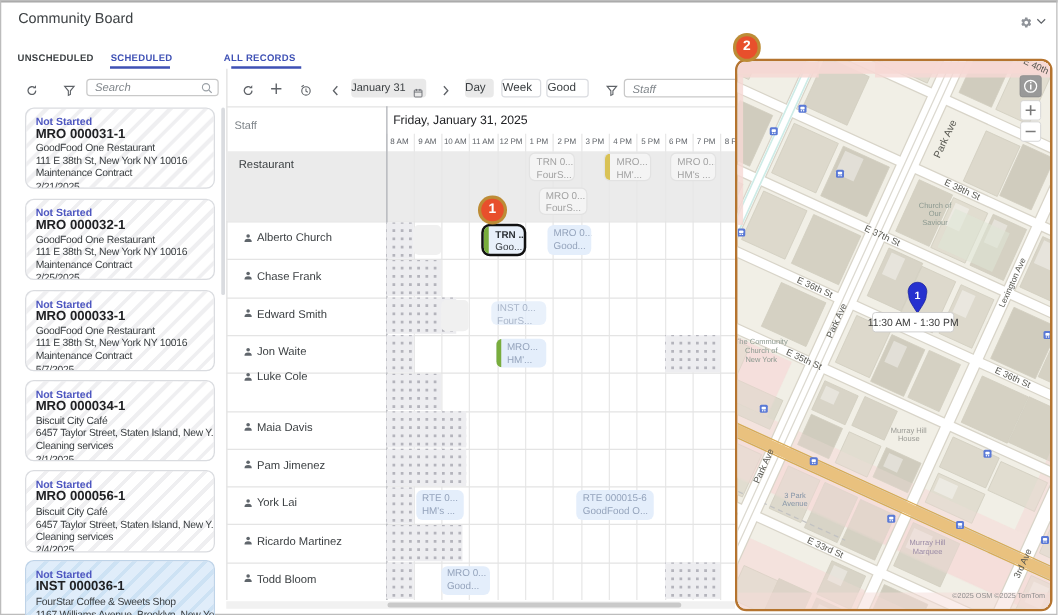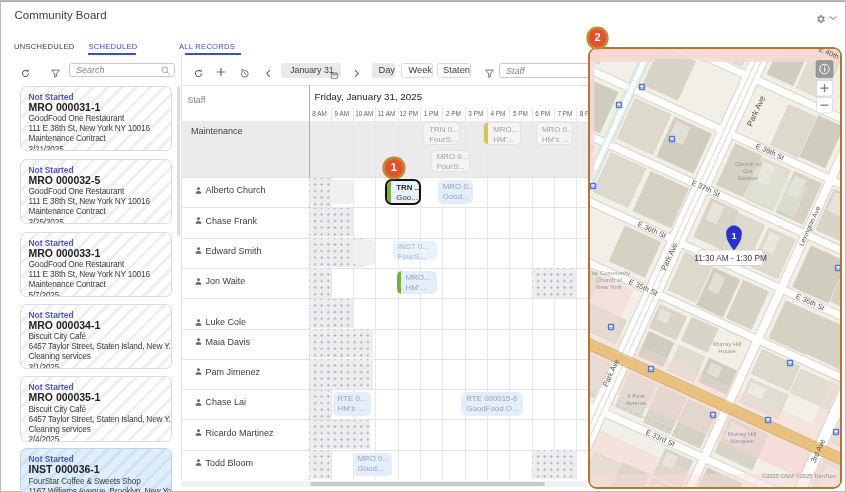--- a/index.html
+++ b/index.html
@@ -1,35 +1,35 @@
 <!DOCTYPE html>
 <html><head><meta charset="utf-8"><style>
 * { margin:0; padding:0; box-sizing:border-box; }
 html,body { width:846px; height:492px; font-family:"Liberation Sans", sans-serif; background:#fff; overflow:hidden; }
 .frame { position:absolute; left:0; top:0; width:846px; height:492px; box-shadow:inset 0 0 0 1px #bcbcbc, inset 0 2px 0 #a6a6a6; background:#fff; }
 .title { position:absolute; left:14.5px; top:9px; font-size:11.5px; color:#3c4043; }
 .hdr-ic { position:absolute; top:10px; }
-.tab { position:absolute; top:41.5px; font-size:7.6px; font-weight:normal; letter-spacing:0.25px; color:#3c4043; }
+.tab { position:absolute; top:41.5px; font-size:7.6px; font-weight:bold; letter-spacing:0.25px; color:#3c4043; }
 .tab.act { color:#3f51b5; }
 .tabline { position:absolute; top:52.5px; height:2.2px; background:#3f51b5; }
 .searchbox { position:absolute; left:69px; top:62.5px; width:106px; height:14.5px; border:1px solid #c9c9c9; border-radius:3px; background:#fff; }
 .searchbox span { position:absolute; left:6px; top:1.5px; font-size:9px; color:#80868b; font-style:italic; }
 .searchbox svg { position:absolute; right:3px; top:1.5px; }
 .card { position:absolute; left:19.5px; width:152px; height:65.5px; border:1px solid #dadce0; border-radius:7px;
   background:repeating-linear-gradient(135deg, #efeff1 0px, #efeff1 3px, #ffffff 3px, #ffffff 10px);
   padding:6px 8px; overflow:hidden; }
 .card.sel { background:repeating-linear-gradient(135deg, #cde2f4 0px, #cde2f4 3px, #e0edfa 3px, #e0edfa 10px); border-color:#bed3e8; }
 .c-status { font-size:8.4px; font-weight:bold; color:#4d56c0; line-height:9px; }
 .c-title { font-size:10.5px; font-weight:bold; color:#202124; line-height:11.5px; margin:0; }
 .c-line { font-size:8.3px; color:#3c4043; line-height:10.2px; white-space:nowrap; letter-spacing:-0.2px; }
 .lsb { position:absolute; left:176.5px; top:86px; width:3.5px; height:150px; background:#dadce0; border-radius:2px; }
 
 .rp { position:absolute; left:181px; top:0; width:665px; height:492px; }
 .rp-border { position:absolute; left:181px; top:55px; width:1px; height:425px; background:#e0e0e0; }
-.btn { position:absolute; top:62.5px; height:15px; border-radius:3px; font-size:9.3px; color:#3c4043; text-align:right; }
+.btn { position:absolute; top:62.5px; height:15px; border-radius:3px; font-size:9.3px; color:#3c4043; text-align:left; }
 .btn.grey { background:#e9e9e9; }
 .btn.white { background:#fff; border:1px solid #dadce0; }
 .g-date { position:absolute; left:133.5px; top:91px; font-size:9.8px; color:#202124; }
 .g-hour { position:absolute; top:110px; width:28px; text-align:center; font-size:6.4px; color:#5f6368; }
 .g-unass { position:absolute; left:0; width:407px; background:#ebebeb; }
 .g-vline { position:absolute; width:1px; background:#e8e8e8; }
 .g-hline { position:absolute; left:0; width:407px; height:1px; background:#e4e4e4; }
 .g-sep { position:absolute; top:85px; width:1px; height:394.7px; background:#adb0b5; }
 .g-dots { position:absolute; background-color:#ededf0;
   background-image:radial-gradient(circle, #b4b4bc 1.05px, rgba(0,0,0,0) 1.2px);
@@ -93,21 +93,21 @@
  <div class="card" style="top:85.5px">
   <div class="c-status">Not Started</div>
   <div class="c-title">MRO 000031-1</div>
   <div class="c-line">GoodFood One Restaurant</div>
   <div class="c-line">111 E 38th St, New York NY 10016</div>
   <div class="c-line">Maintenance Contract</div>
   <div class="c-line">2/21/2025</div>
 </div>
 <div class="card" style="top:158.5px">
   <div class="c-status">Not Started</div>
-  <div class="c-title">MRO 000032-5</div>
+  <div class="c-title">MRO 000032-1</div>
   <div class="c-line">GoodFood One Restaurant</div>
   <div class="c-line">111 E 38th St, New York NY 10016</div>
   <div class="c-line">Maintenance Contract</div>
   <div class="c-line">2/25/2025</div>
 </div>
 <div class="card" style="top:231.5px">
   <div class="c-status">Not Started</div>
   <div class="c-title">MRO 000033-1</div>
   <div class="c-line">GoodFood One Restaurant</div>
   <div class="c-line">111 E 38th St, New York NY 10016</div>
@@ -117,21 +117,21 @@
 <div class="card" style="top:303.5px">
   <div class="c-status">Not Started</div>
   <div class="c-title">MRO 000034-1</div>
   <div class="c-line">Biscuit City Café</div>
   <div class="c-line">6457 Taylor Street, Staten Island, New Y...</div>
   <div class="c-line">Cleaning services</div>
   <div class="c-line">2/1/2025</div>
 </div>
 <div class="card" style="top:376px">
   <div class="c-status">Not Started</div>
-  <div class="c-title">MRO 000035-1</div>
+  <div class="c-title">MRO 000056-1</div>
   <div class="c-line">Biscuit City Café</div>
   <div class="c-line">6457 Taylor Street, Staten Island, New Y...</div>
   <div class="c-line">Cleaning services</div>
   <div class="c-line">2/4/2025</div>
 </div>
 <div class="card sel" style="top:448px">
   <div class="c-status">Not Started</div>
   <div class="c-title">INST 000036-1</div>
   <div class="c-line">FourStar Coffee &amp; Sweets Shop</div>
   <div class="c-line">1167 Williams Avenue, Brooklyn, New Yo...</div>
@@ -157,21 +157,21 @@
  <div class="btn grey" style="left:281px;width:60px;line-height:15px;font-size:8.8px">January 31&nbsp;&nbsp;&nbsp;</div>
  <div class="ico" style="left:330px;top:65.5px"><svg width="9" height="9" viewBox="0 0 16 16">
         <rect x="2.5" y="3.5" width="11" height="10" rx="1.2" fill="none" stroke="#5f6368" stroke-width="1.2"></rect>
         <path d="M2.5 6.5 H13.5 M5.5 2 v3 M10.5 2 v3" stroke="#5f6368" stroke-width="1.2"></path>
       </svg></div>
  <div class="ico" style="left:351px;top:64.5px"><svg width="11" height="11" viewBox="0 0 16 16">
         <path d="M6 3 L10.5 8 L6 13" fill="none" stroke="#5f6368" stroke-width="1.6"></path>
       </svg></div>
  <div class="btn grey" style="left:372px;width:23px;line-height:15px">Day</div>
  <div class="btn white" style="left:401px;width:32px;line-height:13.5px">Week</div>
- <div class="btn white" style="left:437px;width:34px;line-height:13.5px">Staten</div>
+ <div class="btn white" style="left:437px;width:34px;line-height:13.5px">Good</div>
  <div class="ico" style="left:483.5px;top:65px"><svg width="11" height="11" viewBox="0 0 16 16">
         <path d="M2.5 3 h11 l-4.3 5.2 v4.3 l-2.4 1 v-5.3 z" fill="none" stroke="#5f6368" stroke-width="1.3"></path>
       </svg></div>
  <div class="staffbox">
       <span>Staff</span>
     </div>
  <div class="rp-border"></div>
 
  <div class="rp" style="overflow:hidden;height:480px">
   <div style="position:absolute;left:0;top:85px;width:407px;height:1px;background:#e4e4e4"></div>
@@ -224,21 +224,21 @@
 <div class="g-dots" style="left:350.5px;top:268.4px;width:44.6px;height:29.3px"></div>
 <div class="g-dots" style="left:127.5px;top:298.7px;width:44.6px;height:29.3px"></div>
 <div class="g-dots" style="left:127.5px;top:329.0px;width:64.7px;height:29.3px"></div>
 <div class="g-dots" style="left:127.5px;top:359.3px;width:64.7px;height:29.3px"></div>
 <div class="g-dots" style="left:127.5px;top:389.6px;width:22.3px;height:29.3px"></div>
 <div class="g-dots" style="left:127.5px;top:419.9px;width:61.3px;height:29.3px"></div>
 <div class="g-dots" style="left:127.5px;top:450.2px;width:22.3px;height:29.3px"></div>
 <div class="g-dots" style="left:350.5px;top:450.2px;width:44.6px;height:29.3px"></div>
 <div class="g-gbox" style="left:149.9px;top:179.5px;width:22.1px;height:24.8px"></div>
 <div class="g-gbox" style="left:172.0px;top:240.1px;width:22.3px;height:24.8px"></div>
-<div class="g-stafflbl" style="top:126px;left:10px">Maintenance</div>
+<div class="g-stafflbl" style="top:126px;left:10px">Restaurant</div>
 <div class="g-staff" style="top:185.2px">
         <svg width="9" height="9" viewBox="0 0 16 16">
           <circle cx="8" cy="5" r="2.6" fill="#60666c"></circle>
           <path d="M2.8 13.6 a5.2 4.6 0 0 1 10.4 0 z" fill="#60666c"></path>
         </svg>
         <span>Alberto Church</span>
       </div>
 <div class="g-staff" style="top:215.5px">
         <svg width="9" height="9" viewBox="0 0 16 16">
           <circle cx="8" cy="5" r="2.6" fill="#60666c"></circle>
@@ -253,21 +253,21 @@
         </svg>
         <span>Edward Smith</span>
       </div>
 <div class="g-staff" style="top:276.0px">
         <svg width="9" height="9" viewBox="0 0 16 16">
           <circle cx="8" cy="5" r="2.6" fill="#60666c"></circle>
           <path d="M2.8 13.6 a5.2 4.6 0 0 1 10.4 0 z" fill="#60666c"></path>
         </svg>
         <span>Jon Waite</span>
       </div>
-<div class="g-staff" style="top:317px">
+<div class="g-staff" style="top:296px">
         <svg width="9" height="9" viewBox="0 0 16 16">
           <circle cx="8" cy="5" r="2.6" fill="#60666c"></circle>
           <path d="M2.8 13.6 a5.2 4.6 0 0 1 10.4 0 z" fill="#60666c"></path>
         </svg>
         <span>Luke Cole</span>
       </div>
 <div class="g-staff" style="top:336.6px">
         <svg width="9" height="9" viewBox="0 0 16 16">
           <circle cx="8" cy="5" r="2.6" fill="#60666c"></circle>
           <path d="M2.8 13.6 a5.2 4.6 0 0 1 10.4 0 z" fill="#60666c"></path>
@@ -279,21 +279,21 @@
           <circle cx="8" cy="5" r="2.6" fill="#60666c"></circle>
           <path d="M2.8 13.6 a5.2 4.6 0 0 1 10.4 0 z" fill="#60666c"></path>
         </svg>
         <span>Pam Jimenez</span>
       </div>
 <div class="g-staff" style="top:397.2px">
         <svg width="9" height="9" viewBox="0 0 16 16">
           <circle cx="8" cy="5" r="2.6" fill="#60666c"></circle>
           <path d="M2.8 13.6 a5.2 4.6 0 0 1 10.4 0 z" fill="#60666c"></path>
         </svg>
-        <span>Chase Lai</span>
+        <span>York Lai</span>
       </div>
 <div class="g-staff" style="top:427.5px">
         <svg width="9" height="9" viewBox="0 0 16 16">
           <circle cx="8" cy="5" r="2.6" fill="#60666c"></circle>
           <path d="M2.8 13.6 a5.2 4.6 0 0 1 10.4 0 z" fill="#60666c"></path>
         </svg>
         <span>Ricardo Martinez</span>
       </div>
 <div class="g-staff" style="top:457.8px">
         <svg width="9" height="9" viewBox="0 0 16 16">

